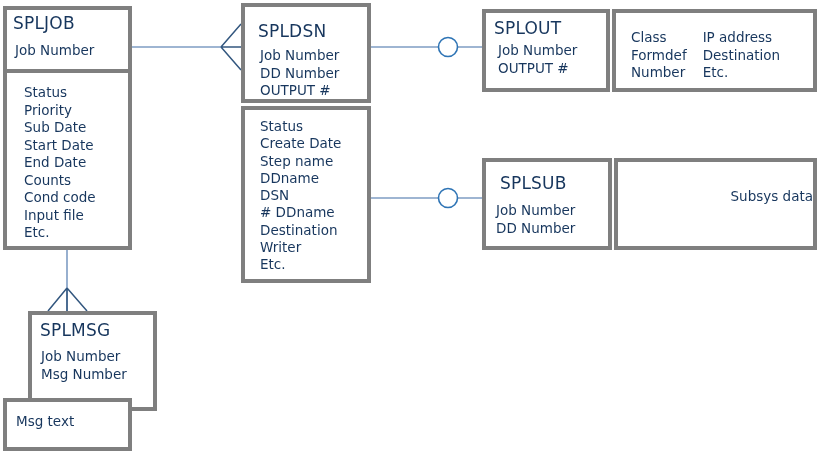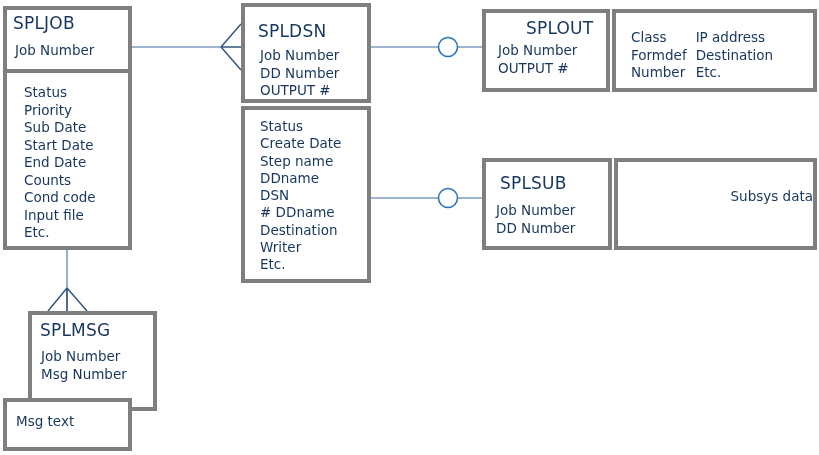--- a/index.html
+++ b/index.html
@@ -56,24 +56,24 @@
   .splmsg-body { left: 3px;  top: 398px; width: 129px; height: 53px;  }
   .splmsg-body .fields { padding: 11px 0 0 9px; }
   
   .spldsn-top  { left: 241px; top: 3px;  width: 130px; height: 100px; }
   .spldsn-top .title { padding: 14px 0 0 13px; }
   .spldsn-top .keys  { padding: 6px 0 0 15px; }
   .spldsn-body { left: 241px; top: 106px; width: 130px; height: 177px; }
   .spldsn-body .fields { padding: 8px 0 0 15px; line-height: 17.3px; }
   
   .splout-top  { left: 482px; top: 9px;  width: 128px; height: 83px;  }
-  .splout-top .title { padding: 5px 0 0 8px; margin-left: 32px; }
+  .splout-top .title { padding: 5px 0 0 8px; }
   .splout-top .keys  { padding: 4px 0 0 12px; }
   .splout-body { left: 612px; top: 9px;  width: 205px; height: 83px;  }
-  .splout-body .cols { display: flex; padding: 16px 0 0 15px; gap: 9px; }
+  .splout-body .cols { display: flex; padding: 16px 0 0 15px; gap: 16px; }
   
   .splsub-top  { left: 482px; top: 158px; width: 130px; height: 92px; }
   .splsub-top .title { padding: 11px 0 0 14px; }
   .splsub-top .keys  { padding: 9px 0 0 10px; }
   .splsub-body { left: 614px; top: 158px; width: 203px; height: 92px; }
   .splsub-body .fields { padding: 26px 0 0 19px; text-align: right; }
 </style>
 </head>
 <body>
 

